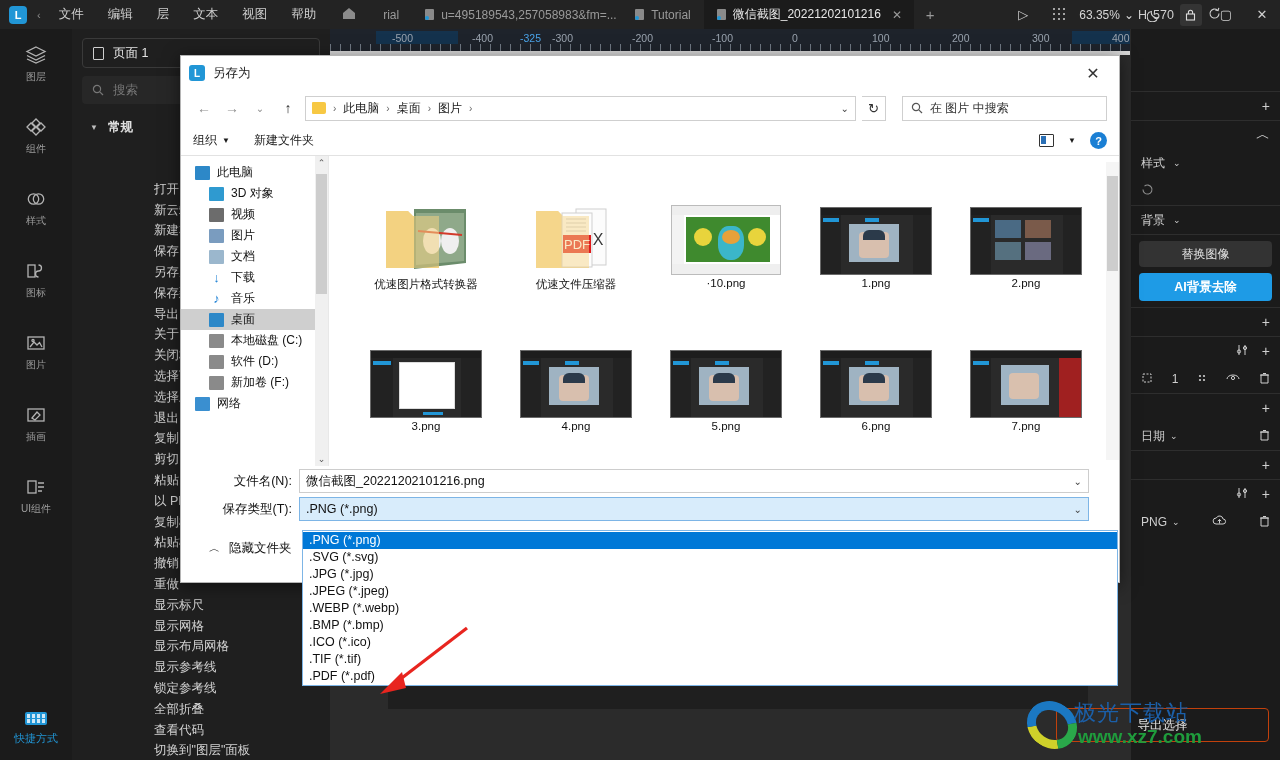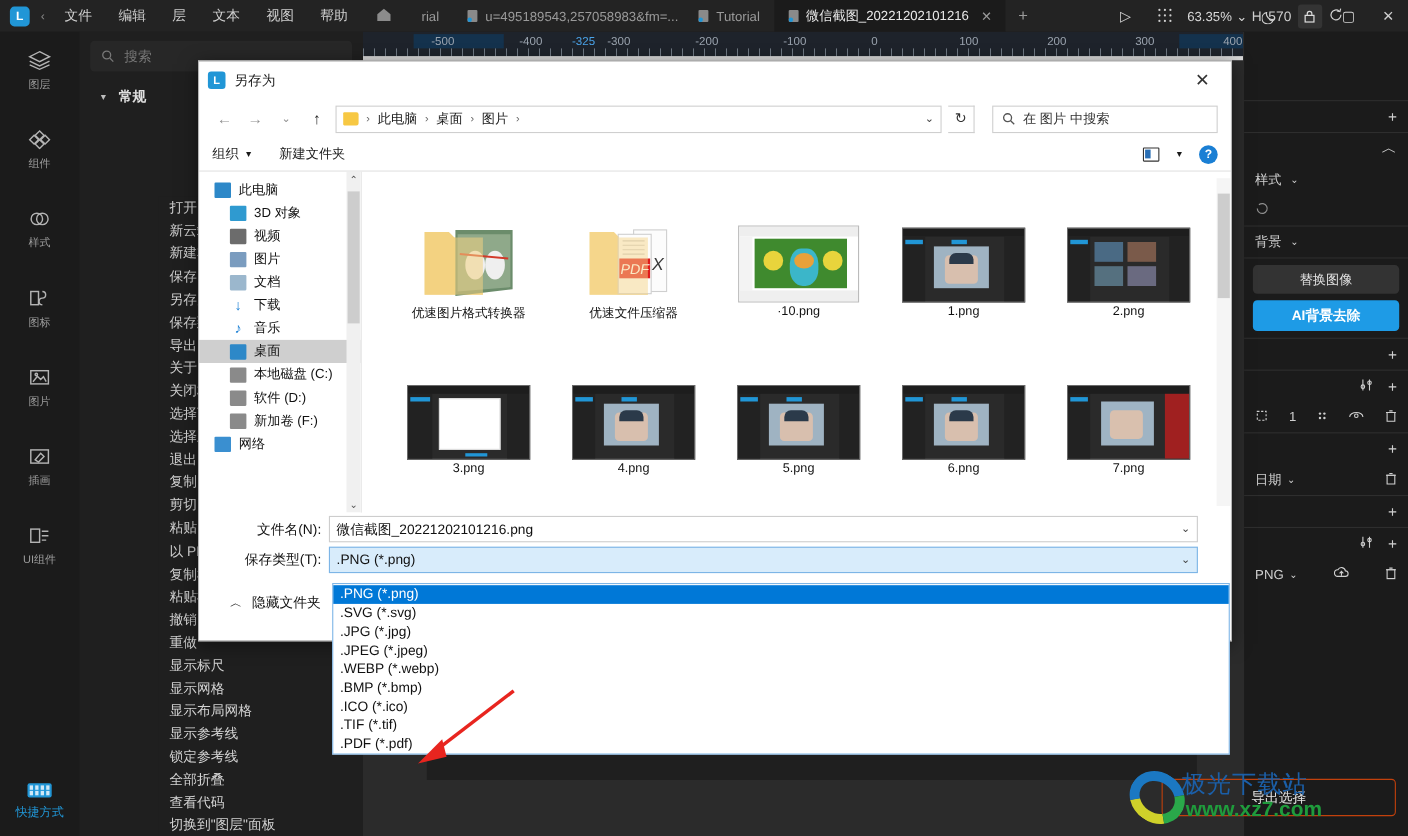--- a/index.html
+++ b/index.html
@@ -143,21 +143,21 @@
   .tnode.sel{ background:#cfcfcf;}
   .tnode.ind{ padding-left:28px;}
   .tnode .ti{ width:15px;height:14px; flex:none; border-radius:1px;}
   .tree-sb{ position:absolute; right:0; top:0; width:13px; height:310px; background:#f0f0f0;}
   .tree-sb .th{ position:absolute; left:1px; top:18px; width:11px; height:120px; background:#cdcdcd;}
   .tree-sb .ar{ position:absolute; left:0; width:13px; height:14px; display:flex; align-items:center; justify-content:center;
     font-size:9px; color:#555;}
   .files{ flex:1; position:relative; padding:14px 0 0 22px; }
   .fgrid{ display:grid; grid-template-columns:repeat(5,150px); row-gap:6px;}
   .fcell{ width:150px; height:137px; display:flex; flex-direction:column; align-items:center; }
-  .fthumb{ height:105px; display:flex; align-items:flex-end; justify-content:center;font-style:italic;}
+  .fthumb{ height:105px; display:flex; align-items:flex-end; justify-content:center;}
   .fname{ font-size:11.5px; color:#111; text-align:center; margin-top:2px;}
   .files-sb{ position:absolute; right:2px; top:6px; width:13px; height:298px; background:#f5f5f5;}
   .files-sb .th{ position:absolute; left:1px; top:14px; width:11px; height:95px; background:#cdcdcd;}
   .dlg-foot{ position:absolute; top:410px; left:0; width:940px; height:118px; }
   .frow{ display:flex; align-items:center; height:26px; margin-top:2px;}
   .frow .lab{ width:118px; text-align:right; font-size:12.5px; padding-right:7px; color:#111;}
   .fname-inp{ width:790px; height:24px; border:1px solid #cdcdcd; display:flex; align-items:center; padding:0 6px;
     font-size:12.5px; color:#111;}
   .ftype-inp{ width:790px; height:24px; border:1px solid #7db5e6; background:#d8ecfb; display:flex; align-items:center;
     padding:0 6px; font-size:12.5px; color:#111;}
@@ -303,20 +303,24 @@
           <i></i>
           <i></i>
           <i></i>
           <i></i>
       </span>
       <span class="lbl">快捷方式</span>
     </div>
   </div>
 
   <div class="lpanel">
+    <div class="page-row">
+      <span class="pg-ic"></span>
+      <span>页面 1</span>
+    </div>
     <div class="search-row">
       <svg width="12" height="12" viewBox="0 0 12 12">
           <circle cx="5" cy="5" r="3.6" fill="none" stroke="#777" stroke-width="1.2"></circle>
           <path d="M7.8 7.8 L11 11" stroke="#777" stroke-width="1.2"></path>
         </svg>
       <span>搜索</span>
     </div>
     <div class="sec-head">
       <span class="caret">▼</span>
       <span>常规</span>

